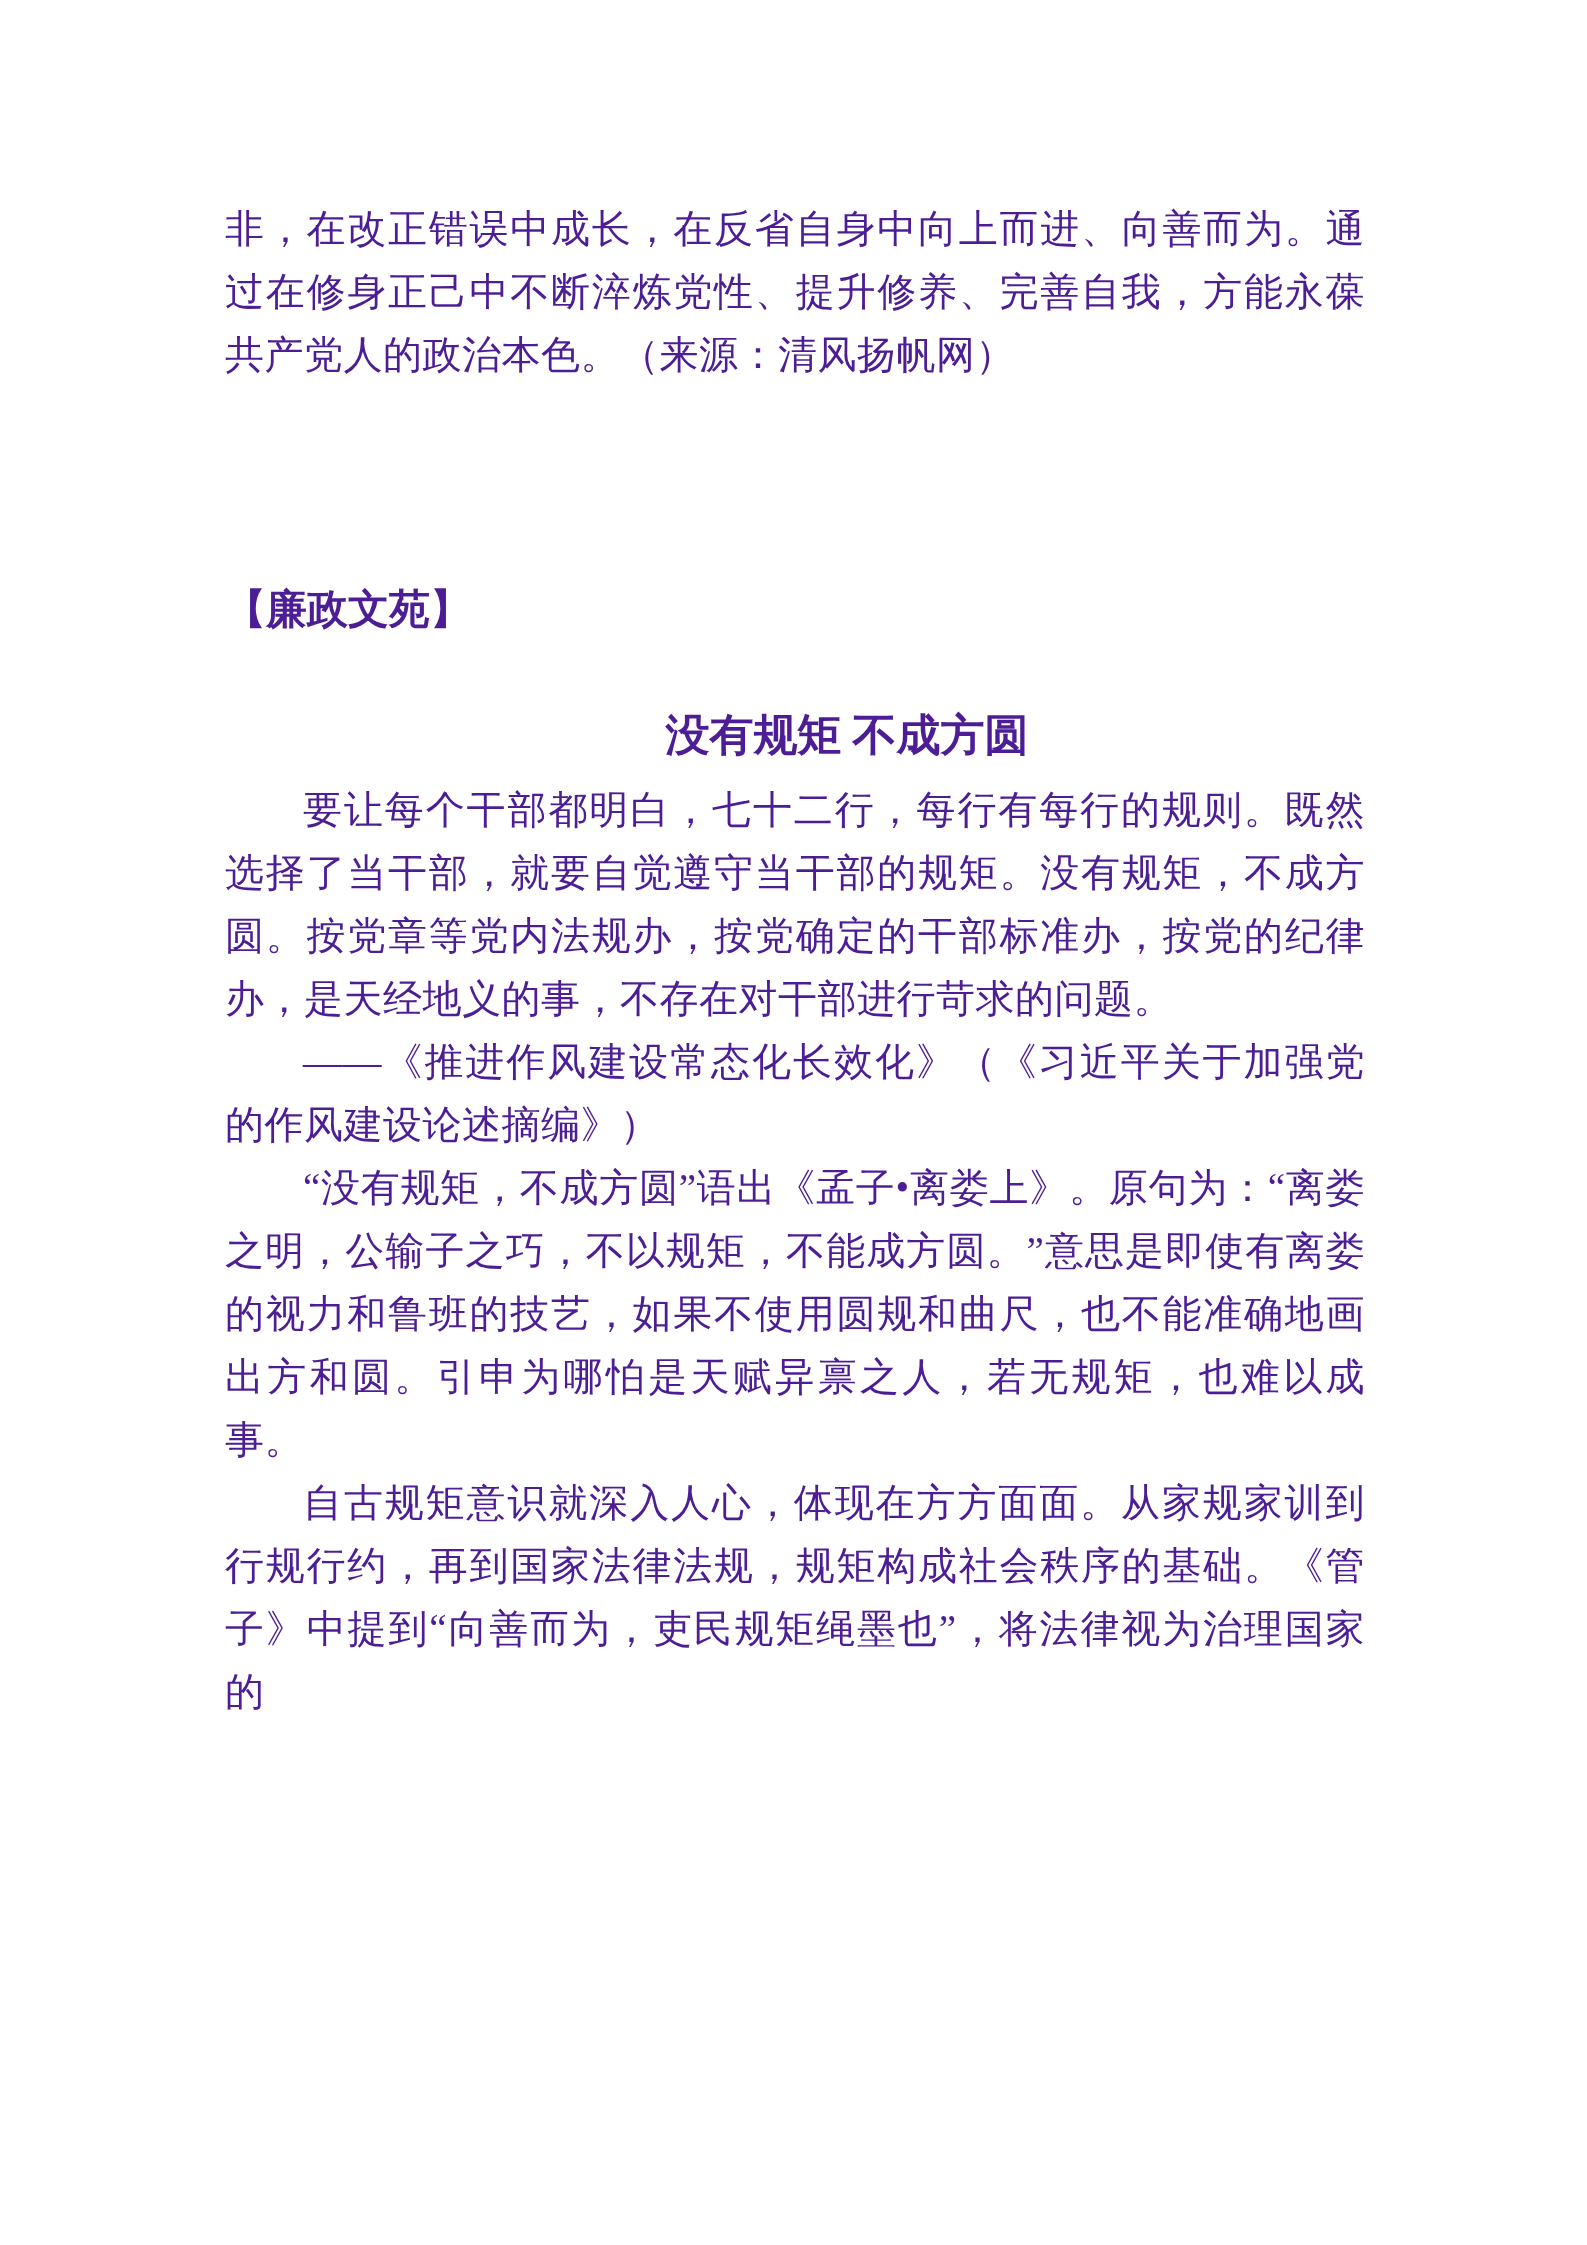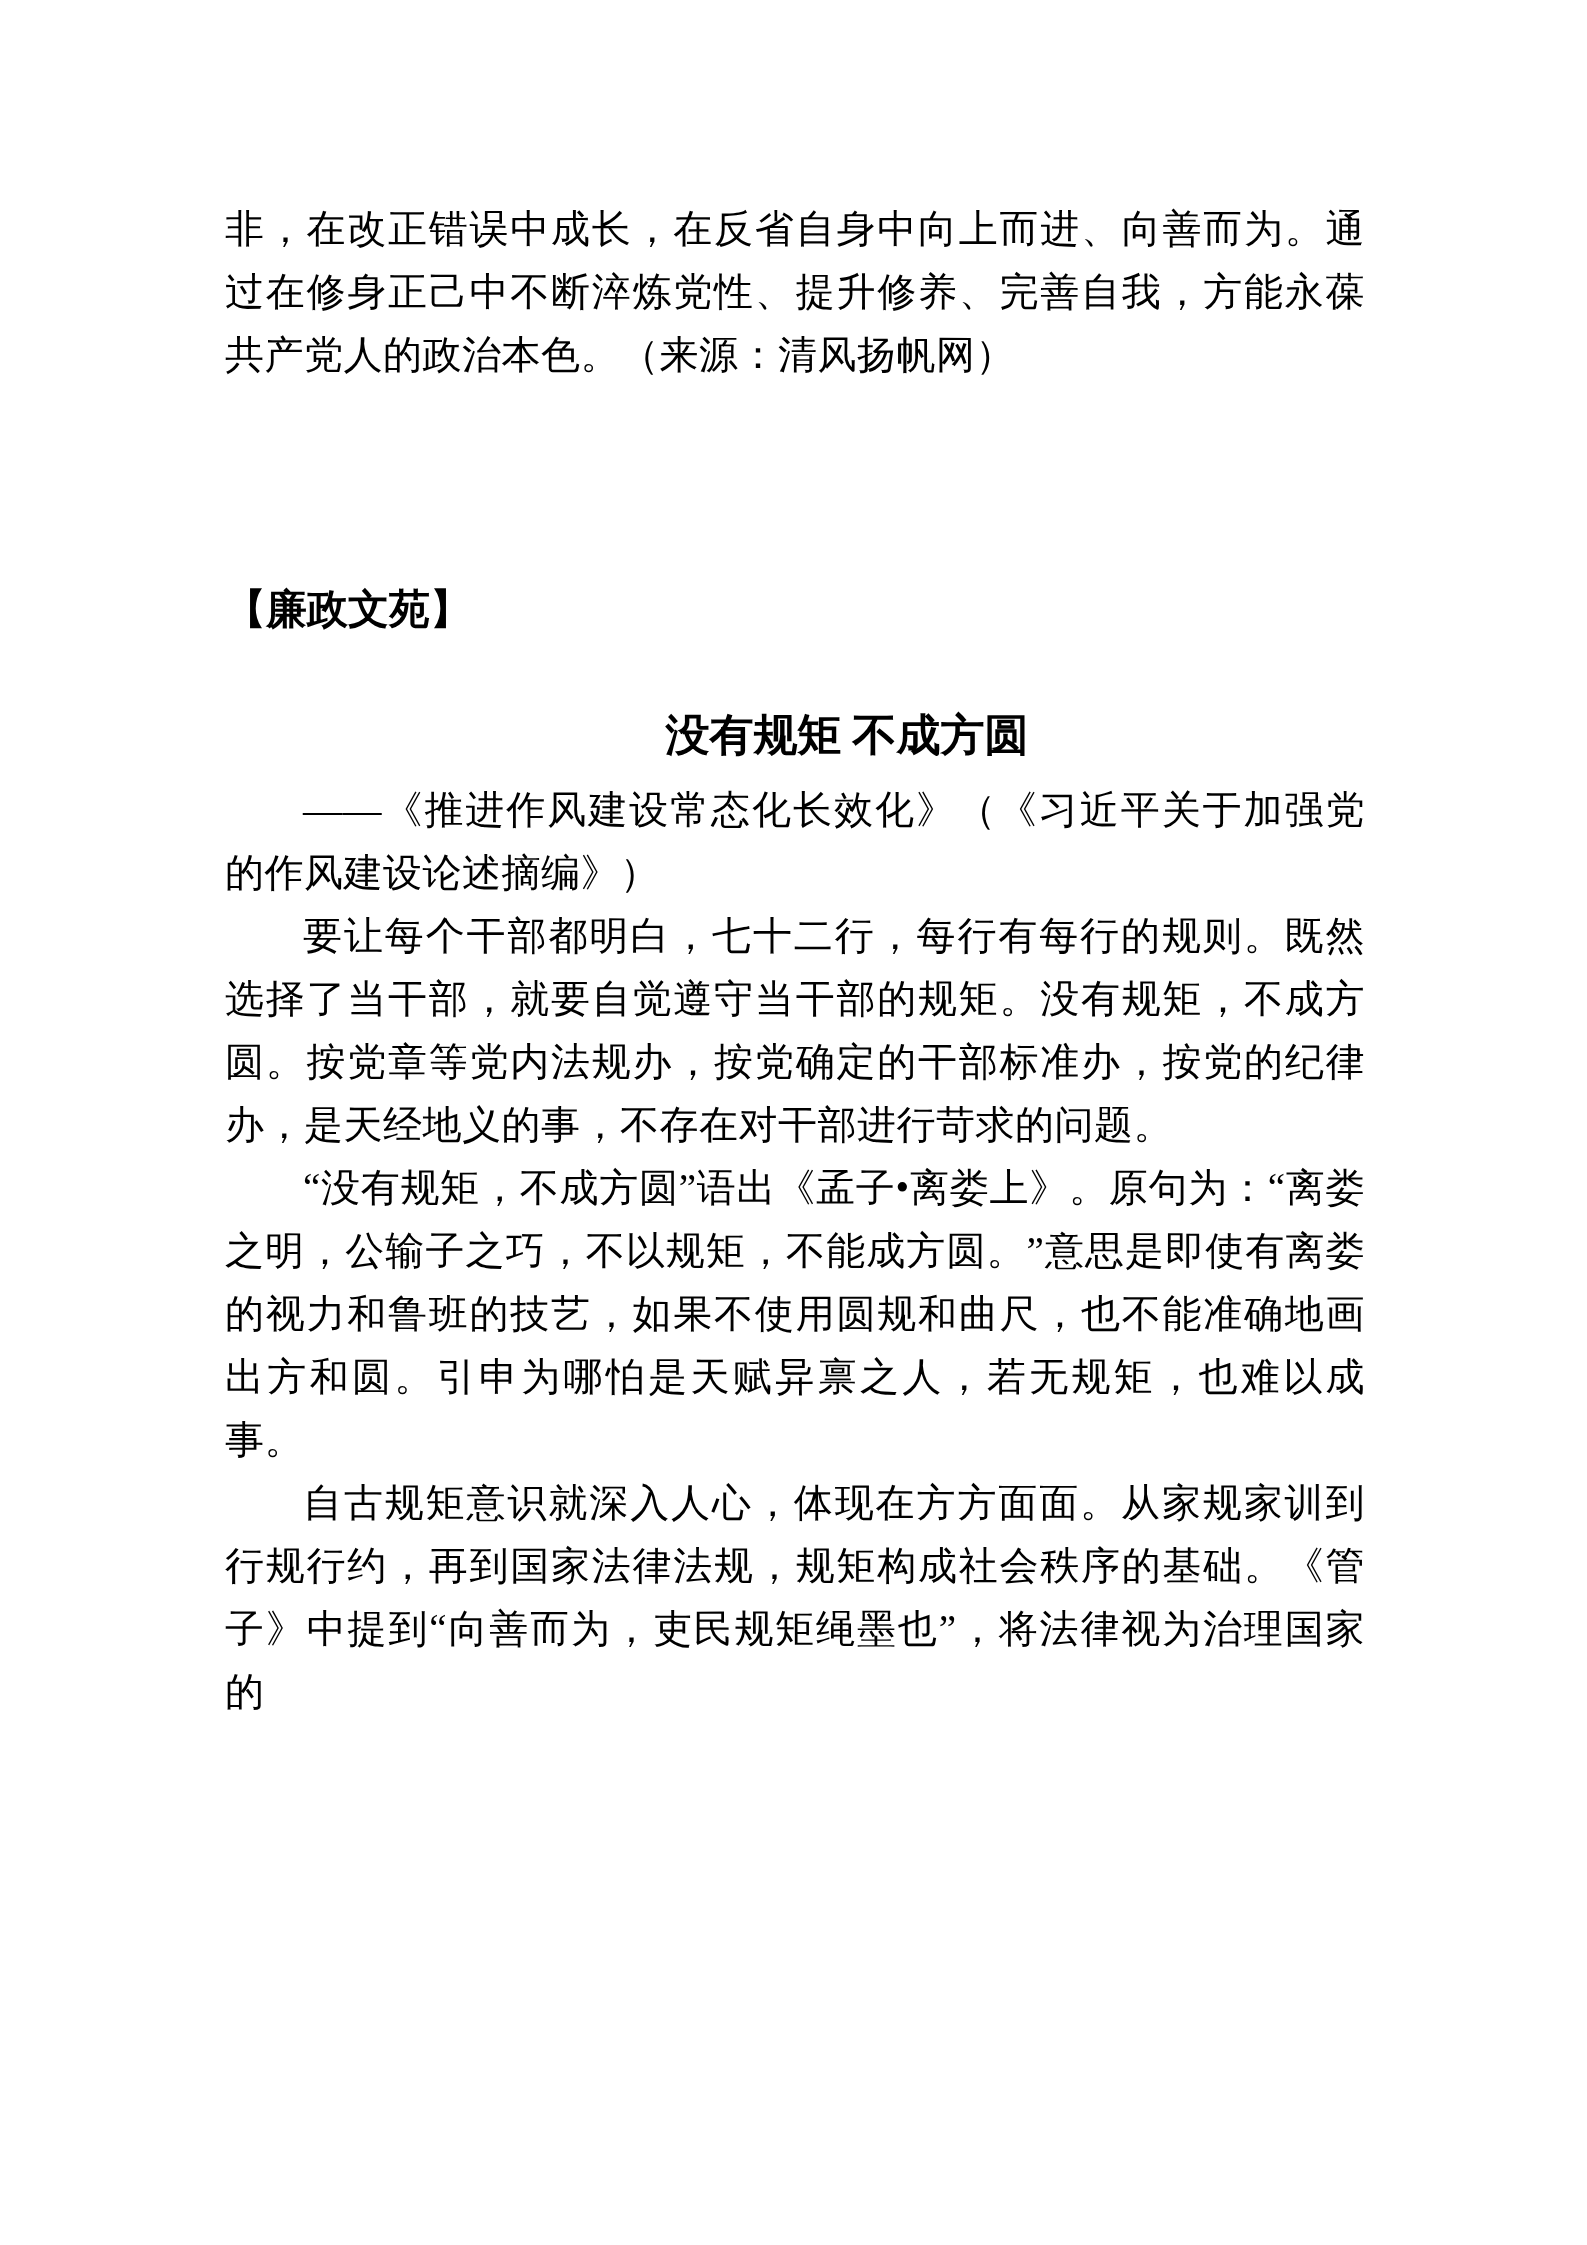--- a/index.html
+++ b/index.html
@@ -5,21 +5,21 @@
   html, body {
     margin: 0;
     padding: 0;
     background: #ffffff;
   }
   .page {
     position: relative;
     width: 1587px;
     height: 1998px;
     background: #ffffff;
-    color: #000000;
+    color: #4c1d95;
     font-family: "Liberation Serif", "DejaVu Serif", serif;
     overflow: hidden;
   }
   .column {
     position: absolute;
     left: 225px;
     width: 1140px;
   }
   .intro {
     top: 197px;
@@ -70,21 +70,21 @@
 
 <div class="page">
 
   <div class="column intro">非，在改正错误中成长，在反省自身中向上而进、向善而为。通过在修身正己中不断淬炼党性、提升修养、完善自我，方能永葆共产党人的政治本色。（来源：清风扬帆网）</div>
 
   <div class="column section-header">【廉政文苑】</div>
 
   <div class="column article-title">没有规矩 不成方圆</div>
 
   <div class="column article-body">
+      <p>要让每个干部都明白，七十二行，每行有每行的规则。既然选择了当干部，就要自觉遵守当干部的规矩。没有规矩，不成方圆。按党章等党内法规办，按党确定的干部标准办，按党的纪律办，是天经地义的事，不存在对干部进行苛求的问题。</p>
       <p>——《推进作风建设常态化长效化》（《习近平关于加强党的作风建设论述摘编》）</p>
-      <p>要让每个干部都明白，七十二行，每行有每行的规则。既然选择了当干部，就要自觉遵守当干部的规矩。没有规矩，不成方圆。按党章等党内法规办，按党确定的干部标准办，按党的纪律办，是天经地义的事，不存在对干部进行苛求的问题。</p>
       <p>“没有规矩，不成方圆”语出《孟子•离娄上》。原句为：“离娄之明，公输子之巧，不以规矩，不能成方圆。”意思是即使有离娄的视力和鲁班的技艺，如果不使用圆规和曲尺，也不能准确地画出方和圆。引申为哪怕是天赋异禀之人，若无规矩，也难以成事。</p>
       <p>自古规矩意识就深入人心，体现在方方面面。从家规家训到行规行约，再到国家法律法规，规矩构成社会秩序的基础。《管子》中提到“向善而为，吏民规矩绳墨也”，将法律视为治理国家的</p>
     </div>
 
   <div class="page-number">- 6 -</div>
 
 </div>
 
 </body></html>

